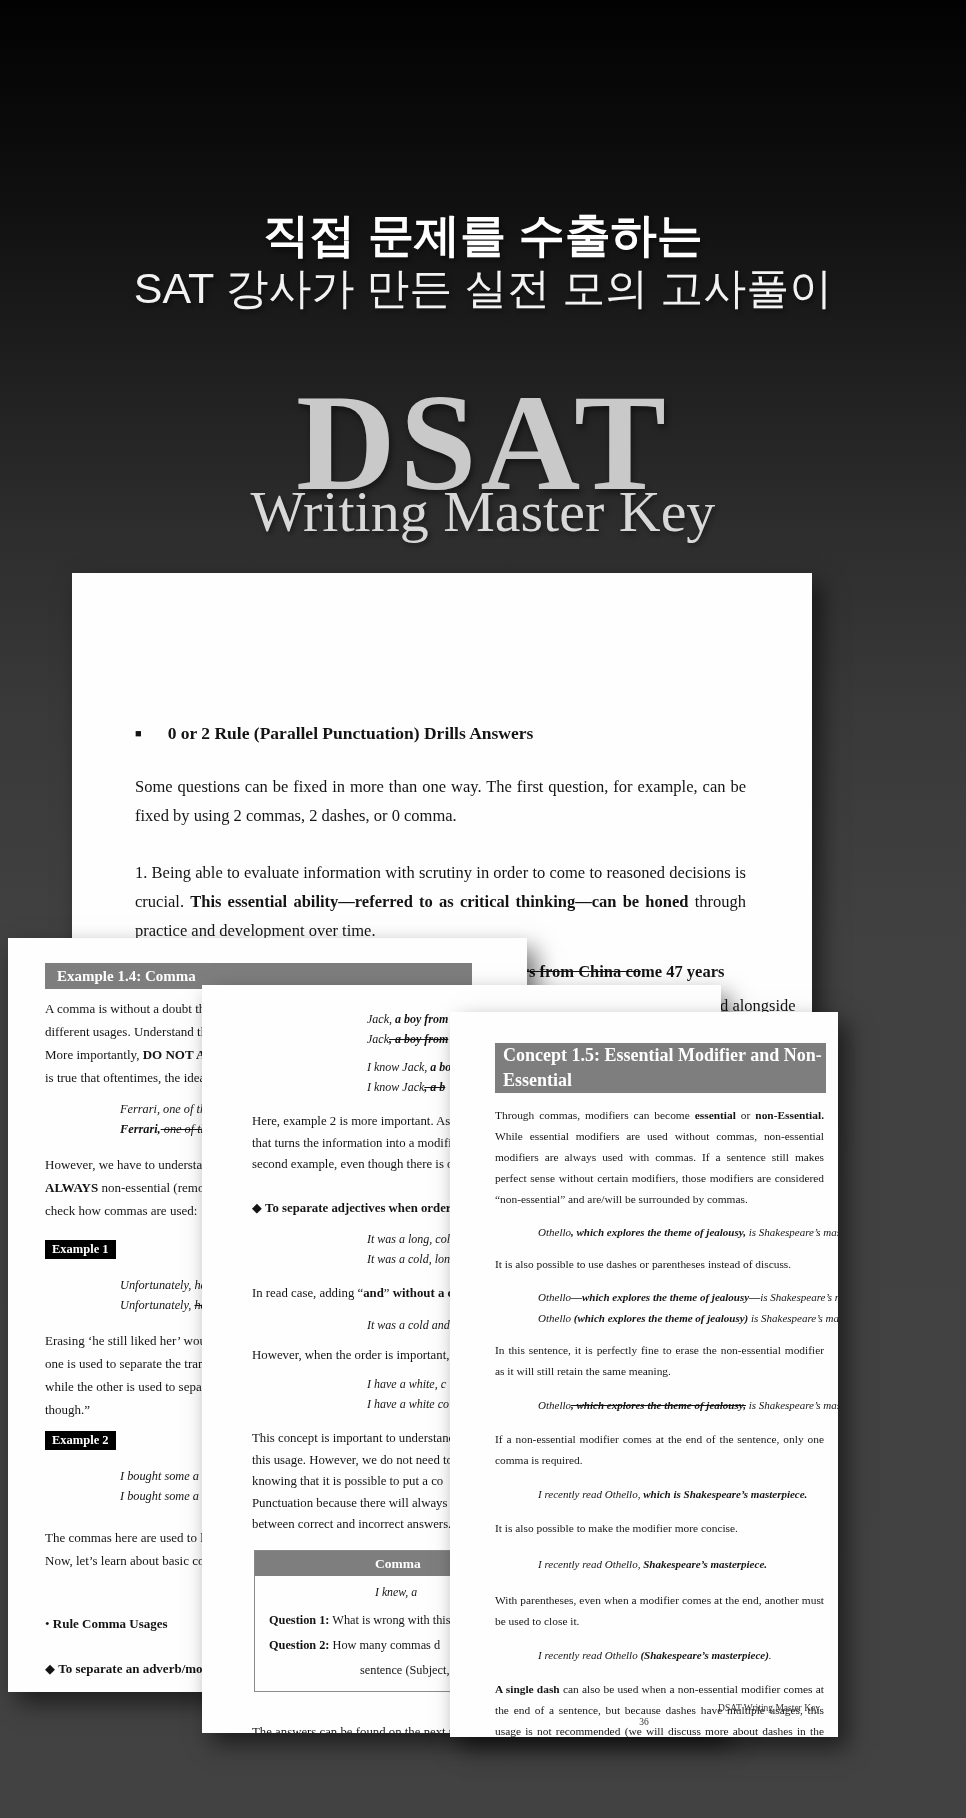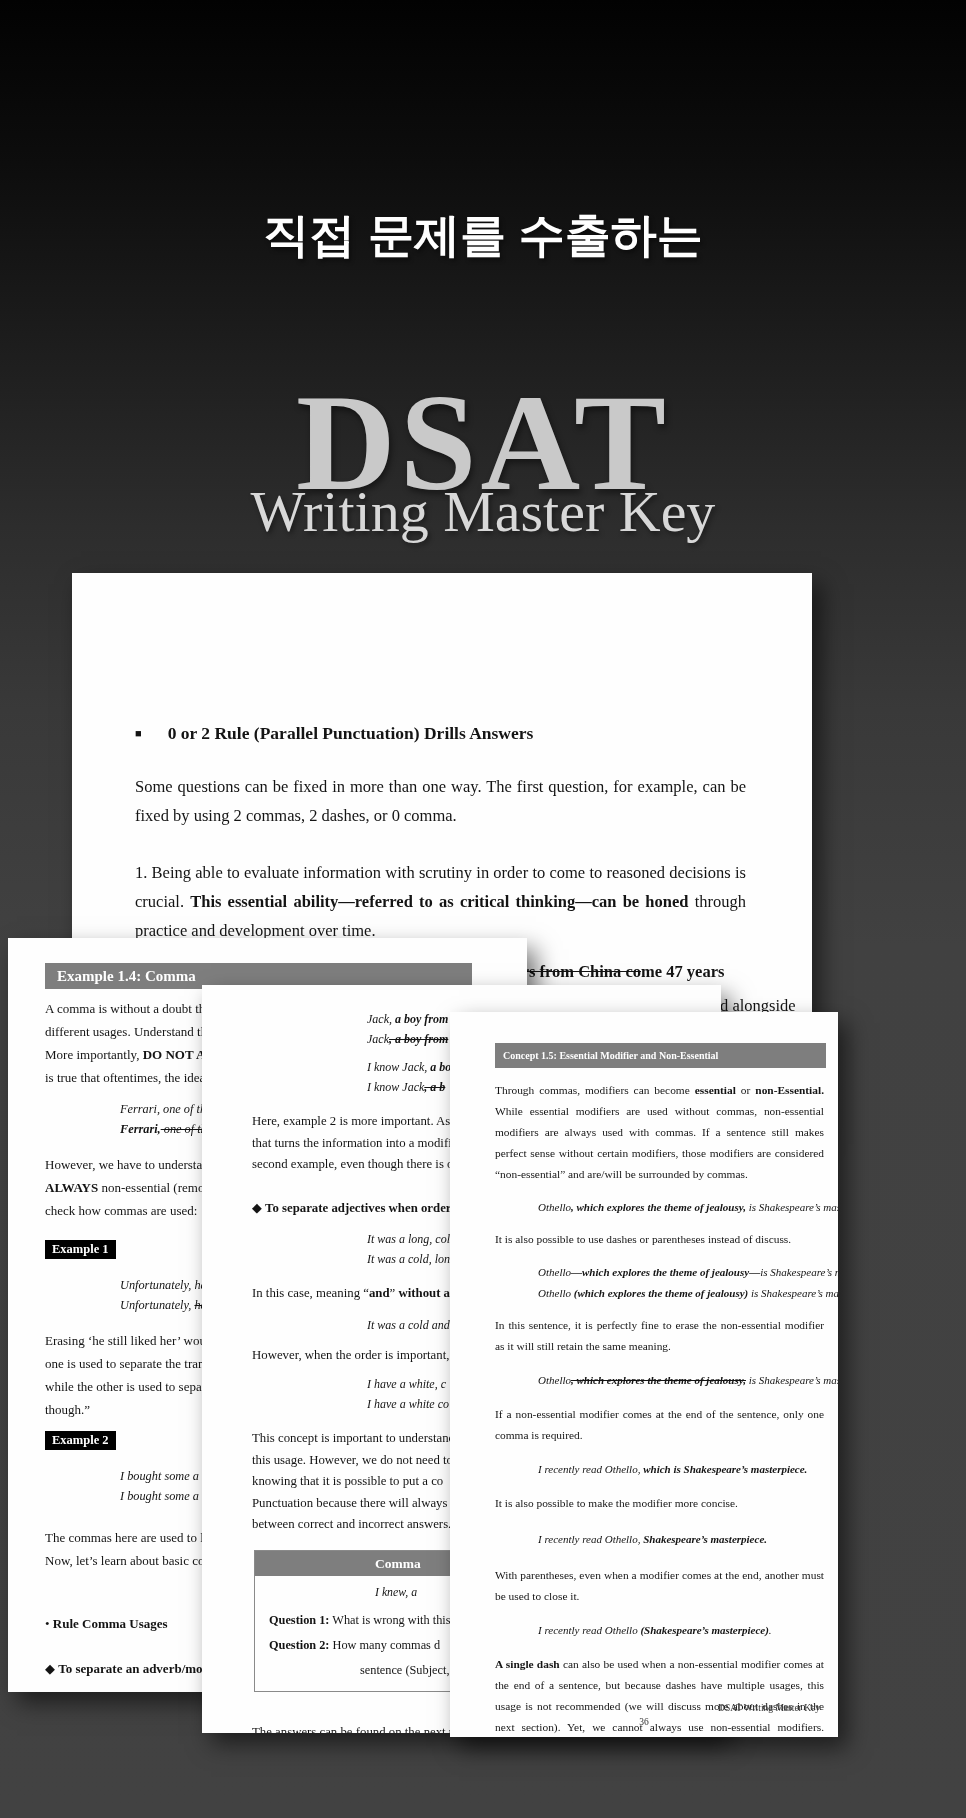--- a/index.html
+++ b/index.html
@@ -27,21 +27,21 @@
   
   .p1title{margin:150px 0 0 63px;font:bold 17.5px/1.2 "Liberation Serif",serif;}
   .sq{font-size:11px;margin-right:26px;vertical-align:2px;}
   .p1body{margin:28px 66px 0 63px;font:16.5px/29px "Liberation Serif",serif;text-align:justify;}
   .frag{position:absolute;font:16.5px/26px "Liberation Serif",serif;white-space:nowrap;}
   #frag1{left:386px;top:386px;}
   #frag2{left:648px;top:420px;}
   
   .cbar{background:#7e7e7e;color:#ffffff;font:bold 15px/26px "Liberation Serif",serif;padding-left:12px;}
   #page2 .cbar{margin:25px 0 0 37px;width:415px;}
-  #page4 .cbar{margin:31px 12px 0 45px;font-size:10px;line-height:25px;padding-left:8px;}
+  #page4 .cbar{margin:31px 12px 0 45px;font-size:18px;line-height:25px;padding-left:8px;}
   
   .l2{margin:0 0 0 37px;font:13px/23px "Liberation Serif",serif;white-space:nowrap;}
   .ex2{margin-left:112px;font-size:12.3px;line-height:20px;}
   .exlabel{width:fit-content;background:#000;color:#fff;font:bold 12.5px/17px "Liberation Serif",serif;padding:1px 7px;margin-left:37px;}
   
   .l3{margin:0 0 0 50px;font:12.8px/21.5px "Liberation Serif",serif;white-space:nowrap;}
   .ex3{margin-left:165px;font-size:12px;line-height:20px;}
   .mbox{margin:14px 0 0 52px;width:430px;border:1px solid #8a8a8a;padding-bottom:12px;}
   .mbox .mbar{background:#7e7e7e;color:#fff;font:bold 13.5px/25px "Liberation Serif",serif;padding-left:120px;}
   .bq{margin:7px 0 0 14px;font:12.3px/18px "Liberation Serif",serif;white-space:nowrap;}
@@ -56,20 +56,21 @@
   .mt6{margin-top:6px;}.mt8{margin-top:8px;}.mt10{margin-top:10px;}.mt12{margin-top:12px;}
   .mt14{margin-top:14px;}.mt16{margin-top:16px;}.mt18{margin-top:18px;}.mt20{margin-top:20px;}
   .mt22{margin-top:22px;}.mt24{margin-top:24px;}.mt30{margin-top:30px;}.mt40{margin-top:40px;}
 </style>
 </head>
 <body>
 
 <div class="canvas">
 
   <div class="hero-sub1">직접 문제를 수출하는</div>
+  <div class="hero-sub2">SAT 강사가 만든 실전 모의 고사풀이</div>
   <div class="hero-logo">DSAT</div>
   <div class="hero-logosub">Writing Master Key</div>
 
   <section class="page" id="page1">
     <h2 class="p1title"><span class="sq">■</span><span>0 or 2 Rule (Parallel Punctuation) Drills Answers</span></h2>
     <p class="p1body">Some questions can be fixed in more than one way. The first question, for example, can be fixed by using 2 commas, 2 dashes, or 0 comma.</p>
     <p class="p1body"><span>1. Being able to evaluate information with scrutiny in order to come to reasoned decisions is crucial. </span><span style="font-weight: bold;">This essential ability—referred to as critical thinking—can be honed</span><span> through practice and development over time.</span></p>
     <div class="frag" id="frag1"><span style="font-weight: bold; text-decoration: line-through;">by farmers from China co</span><span style="font-weight: bold;">me 47 years</span></div>
     <div class="frag" id="frag2">d alongside</div>
   </section>
@@ -106,21 +107,21 @@
     <p class="l3 ex3 mt24"><span style="font-style: italic;">Jack, </span><span style="font-weight: bold; font-style: italic;">a boy from</span></p>
     <p class="l3 ex3"><span style="font-style: italic;">Jack</span><span style="font-weight: bold; font-style: italic; text-decoration: line-through;">, a boy from</span></p>
     <p class="l3 ex3 mt8"><span style="font-style: italic;">I know Jack, </span><span style="font-weight: bold; font-style: italic;">a bo</span></p>
     <p class="l3 ex3"><span style="font-style: italic;">I know Jack</span><span style="font-weight: bold; font-style: italic; text-decoration: line-through;">, a b</span></p>
     <p class="l3 mt14"><span>Here, example 2 is more important. As y</span></p>
     <p class="l3"><span>that turns the information into a modifi</span></p>
     <p class="l3"><span>second example, even though there is o</span></p>
     <p class="l3 mt22"><span>◆  </span><span style="font-weight: bold;">To separate adjectives when order</span></p>
     <p class="l3 ex3 mt10"><span style="font-style: italic;">It was a long, col</span></p>
     <p class="l3 ex3"><span style="font-style: italic;">It was a cold, lon</span></p>
-    <p class="l3 mt14"><span>In this case, meaning “</span><span style="font-weight: bold;">and</span><span>” </span><span style="font-weight: bold;">without a con</span></p>
+    <p class="l3 mt14"><span>In read case, adding “</span><span style="font-weight: bold;">and</span><span>” </span><span style="font-weight: bold;">without a con</span></p>
     <p class="l3 ex3 mt10"><span style="font-style: italic;">It was a cold and</span></p>
     <p class="l3 mt10"><span>However, when the order is important, it</span></p>
     <p class="l3 ex3 mt8"><span style="font-style: italic;">I have a white, c</span></p>
     <p class="l3 ex3"><span style="font-style: italic;">I have a white co</span></p>
     <p class="l3 mt14"><span>This concept is important to understand b</span></p>
     <p class="l3"><span>this usage. However, we do not need to</span></p>
     <p class="l3"><span>knowing that it is possible to put a co</span></p>
     <p class="l3"><span>Punctuation because there will always be</span></p>
     <p class="l3"><span>between correct and incorrect answers.</span></p>
     <div class="mbox">

